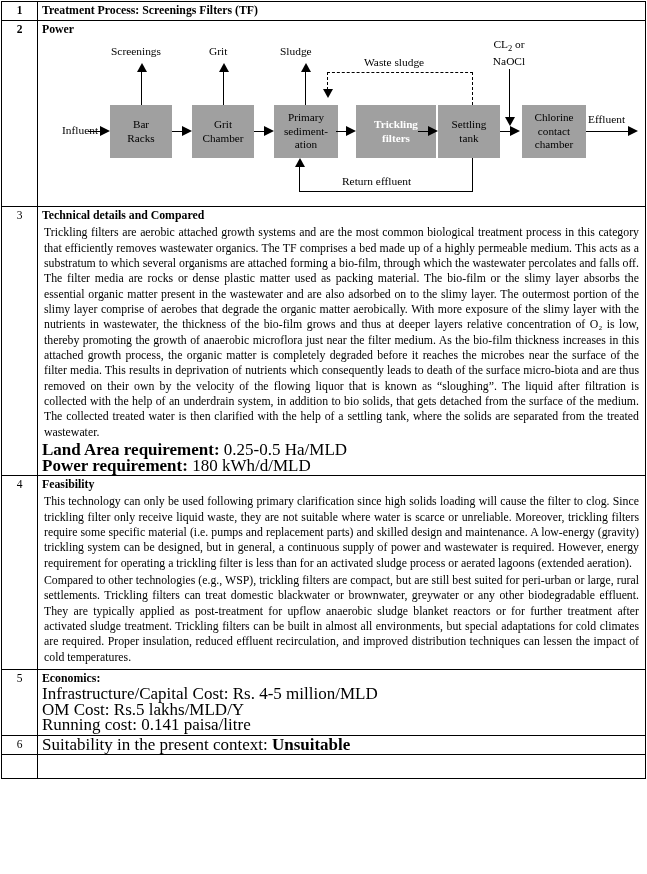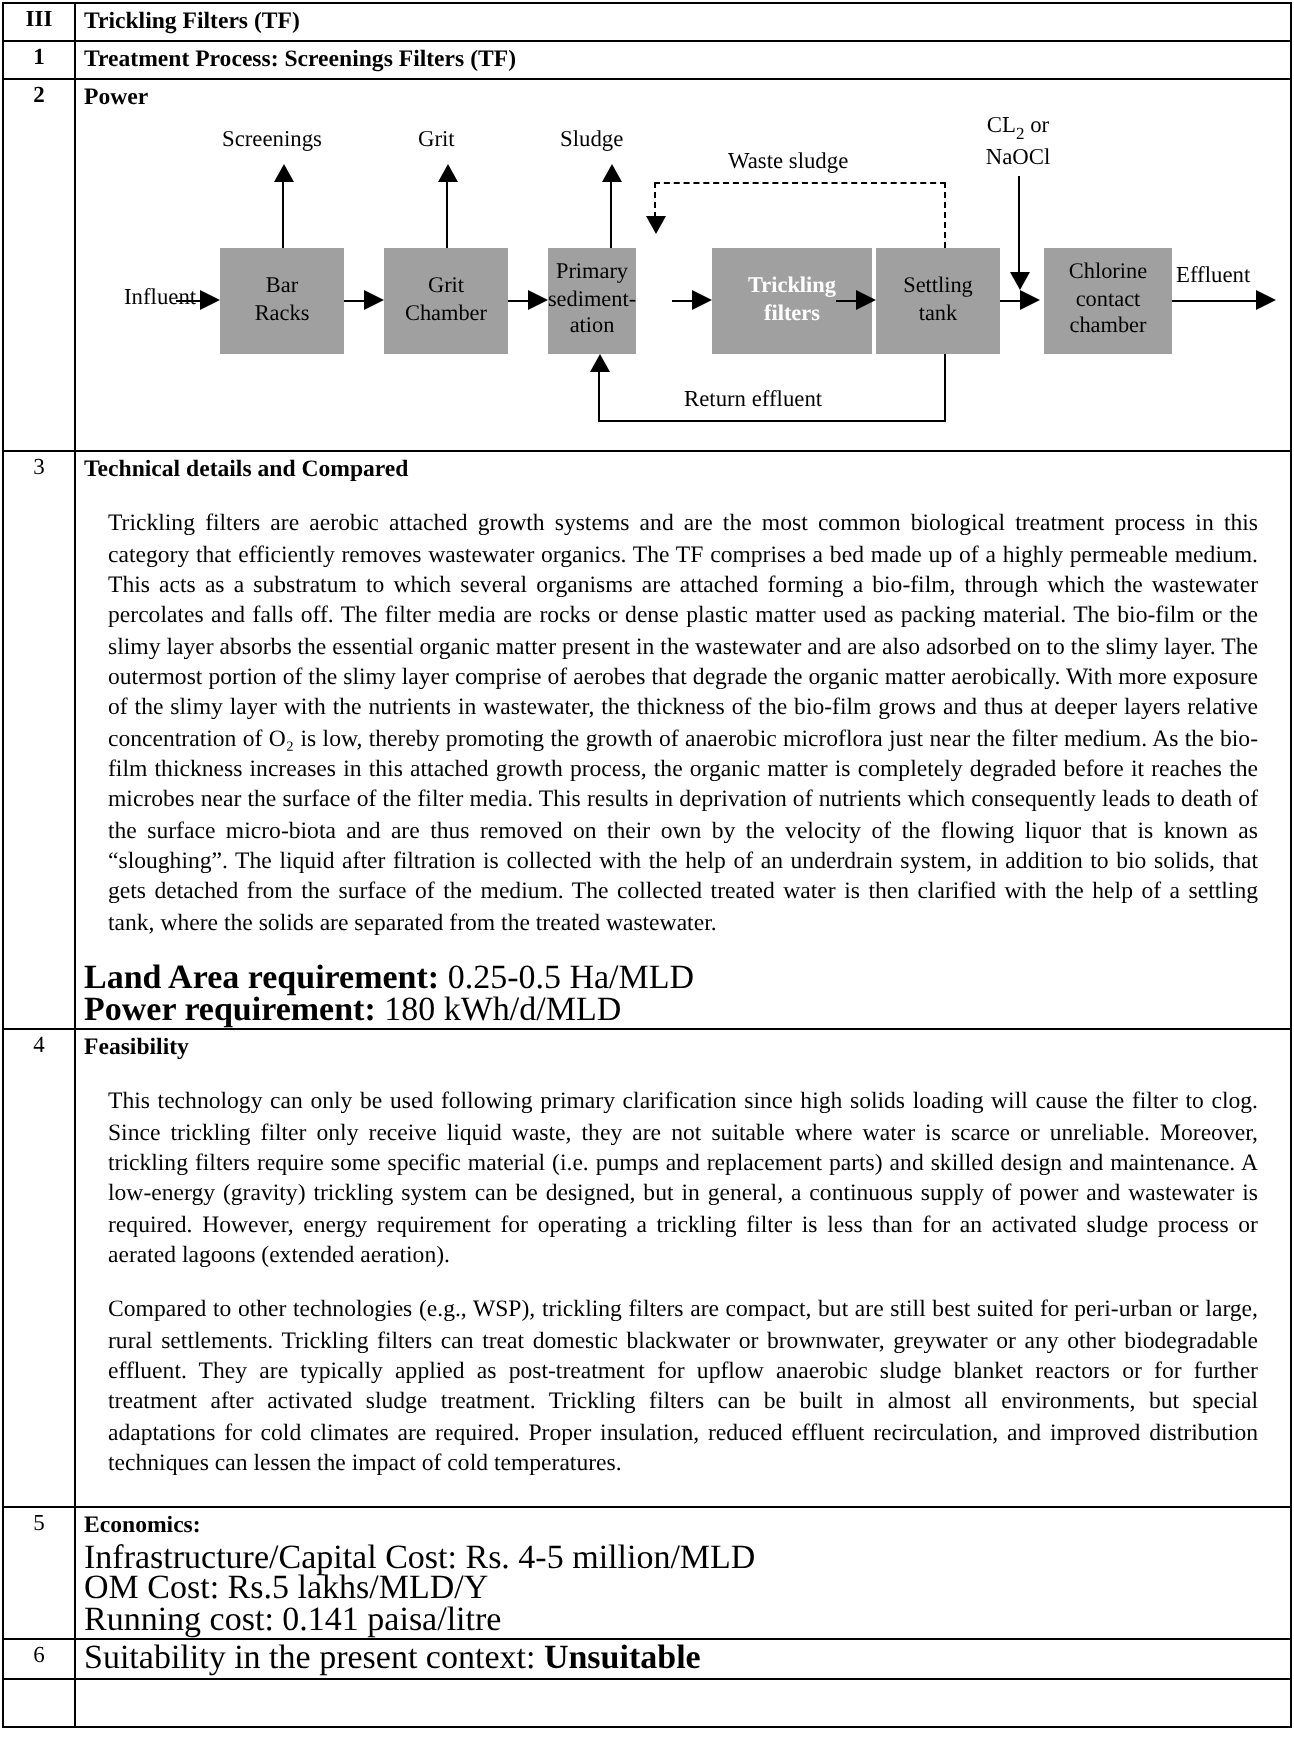--- a/index.html
+++ b/index.html
@@ -47,21 +47,21 @@
     font-weight: bold;
     font-size: 11.8px;
     line-height: 15px;
   }
   .sechead {
     font-weight: bold;
     font-size: 11.8px;
     line-height: 15.2px;
   }
   p.just {
-    margin: 12px;
+    margin: 2px;
     text-align: justify;
     text-justify: inter-word;
     font-size: 11.8px;
     line-height: 15.35px;
     hyphens: none;
   }
   p.plain {
     margin: 0;
     font-size: 17px;
     line-height: 15.5px;
@@ -147,26 +147,20 @@
 <body>
 
 <div class="page">
 <table class="doc">
   <colgroup>
         <col style="width:36px">
         <col>
       </colgroup>
 
   <tbody>
-        <tr>
-    <td class="num b">III</td>
-    <td class="body">
-      <div class="hdr">Trickling Filters (TF)</div>
-    </td>
-  </tr>
 
   <tr>
     <td class="num b">1</td>
     <td class="body">
       <div class="hdr">Treatment Process: Screenings Filters (TF)</div>
     </td>
   </tr>
 
   <tr>
     <td class="num b">2</td>
@@ -178,21 +172,21 @@
         <div class="box" style="left:68px; top:66px; width:62px; height:53px;">
           <span>Bar</span>
           <span>Racks</span>
         </div>
 
         <div class="box" style="left:150px; top:66px; width:62px; height:53px;">
           <span>Grit</span>
           <span>Chamber</span>
         </div>
 
-        <div class="box" style="left:232px; top:66px; width:44px; height:53px;font-family:Liberation Serif, serif;">
+        <div class="box" style="left:232px; top:66px; width:64px; height:53px;font-family:Liberation Serif, serif;">
           <span>Primary</span>
           <span>sediment-</span>
           <span>ation</span>
         </div>
 
         <div class="box hl" style="left:314px; top:66px; width:80px; height:53px;">
           <span>Trickling</span>
           <span>filters</span>
         </div>
 

